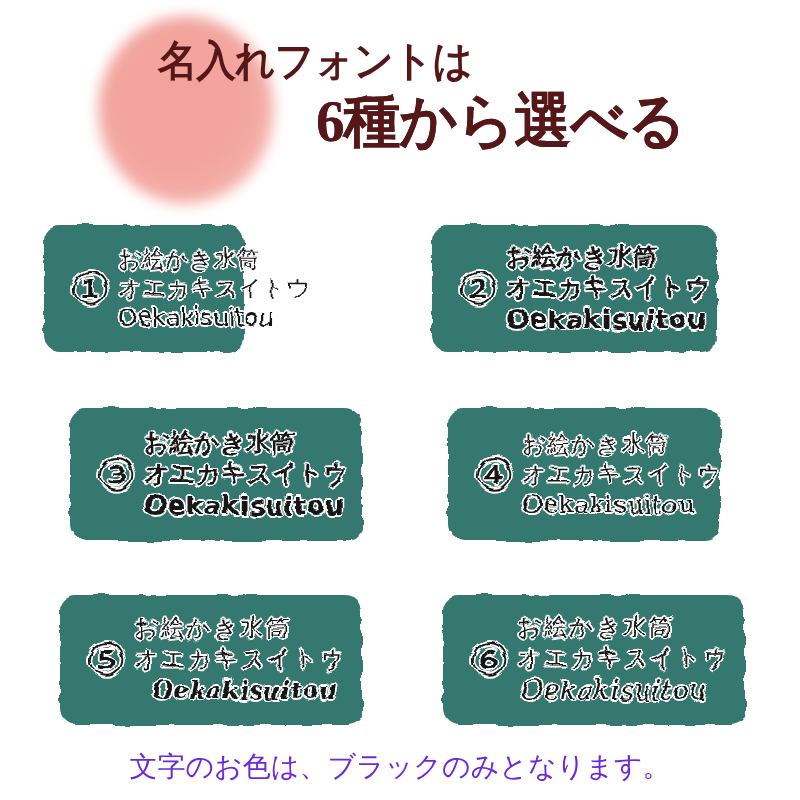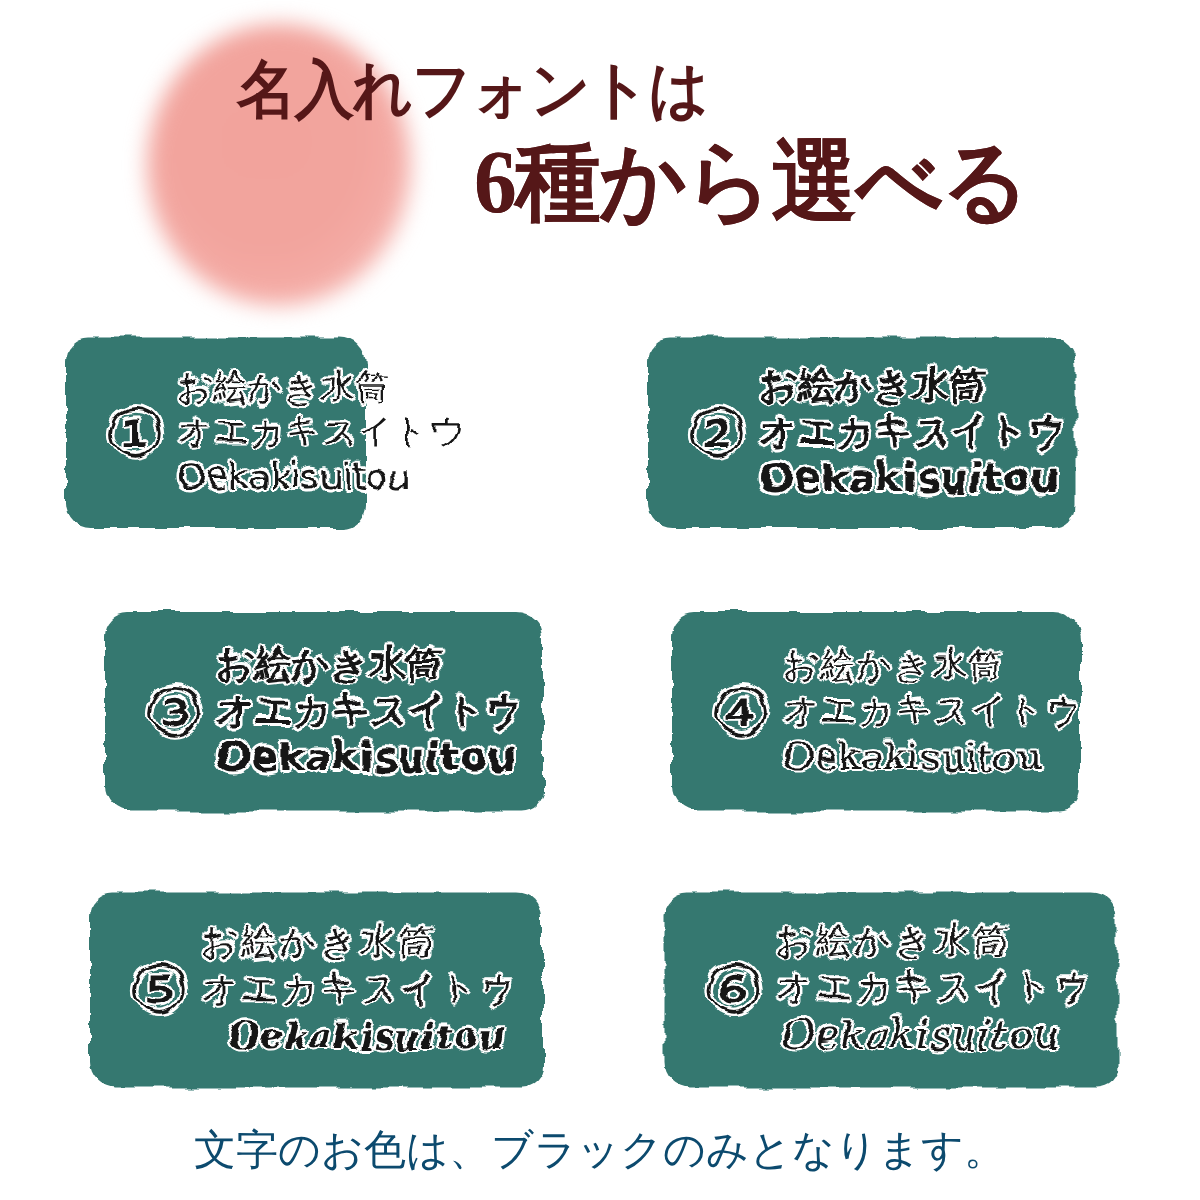--- a/index.html
+++ b/index.html
@@ -182,21 +182,21 @@
   #footer-note {
     position: absolute;
     left: 0;
     top: 748px;
     width: 800px;
     text-align: center;
     font-family: "DejaVu Sans", sans-serif;
     font-size: 28px;
     line-height: 38px;
     letter-spacing: 0px;
-    color: #0c4a6e;
+    color: #6d28d9;
   }
 
   svg.defs-only { position: absolute; width: 0; height: 0; }
 </style>
 </head>
 <body>
 
 <svg class="defs-only" aria-hidden="true">
   <defs>
     <filter id="rough" x="-6%" y="-10%" width="112%" height="120%">

